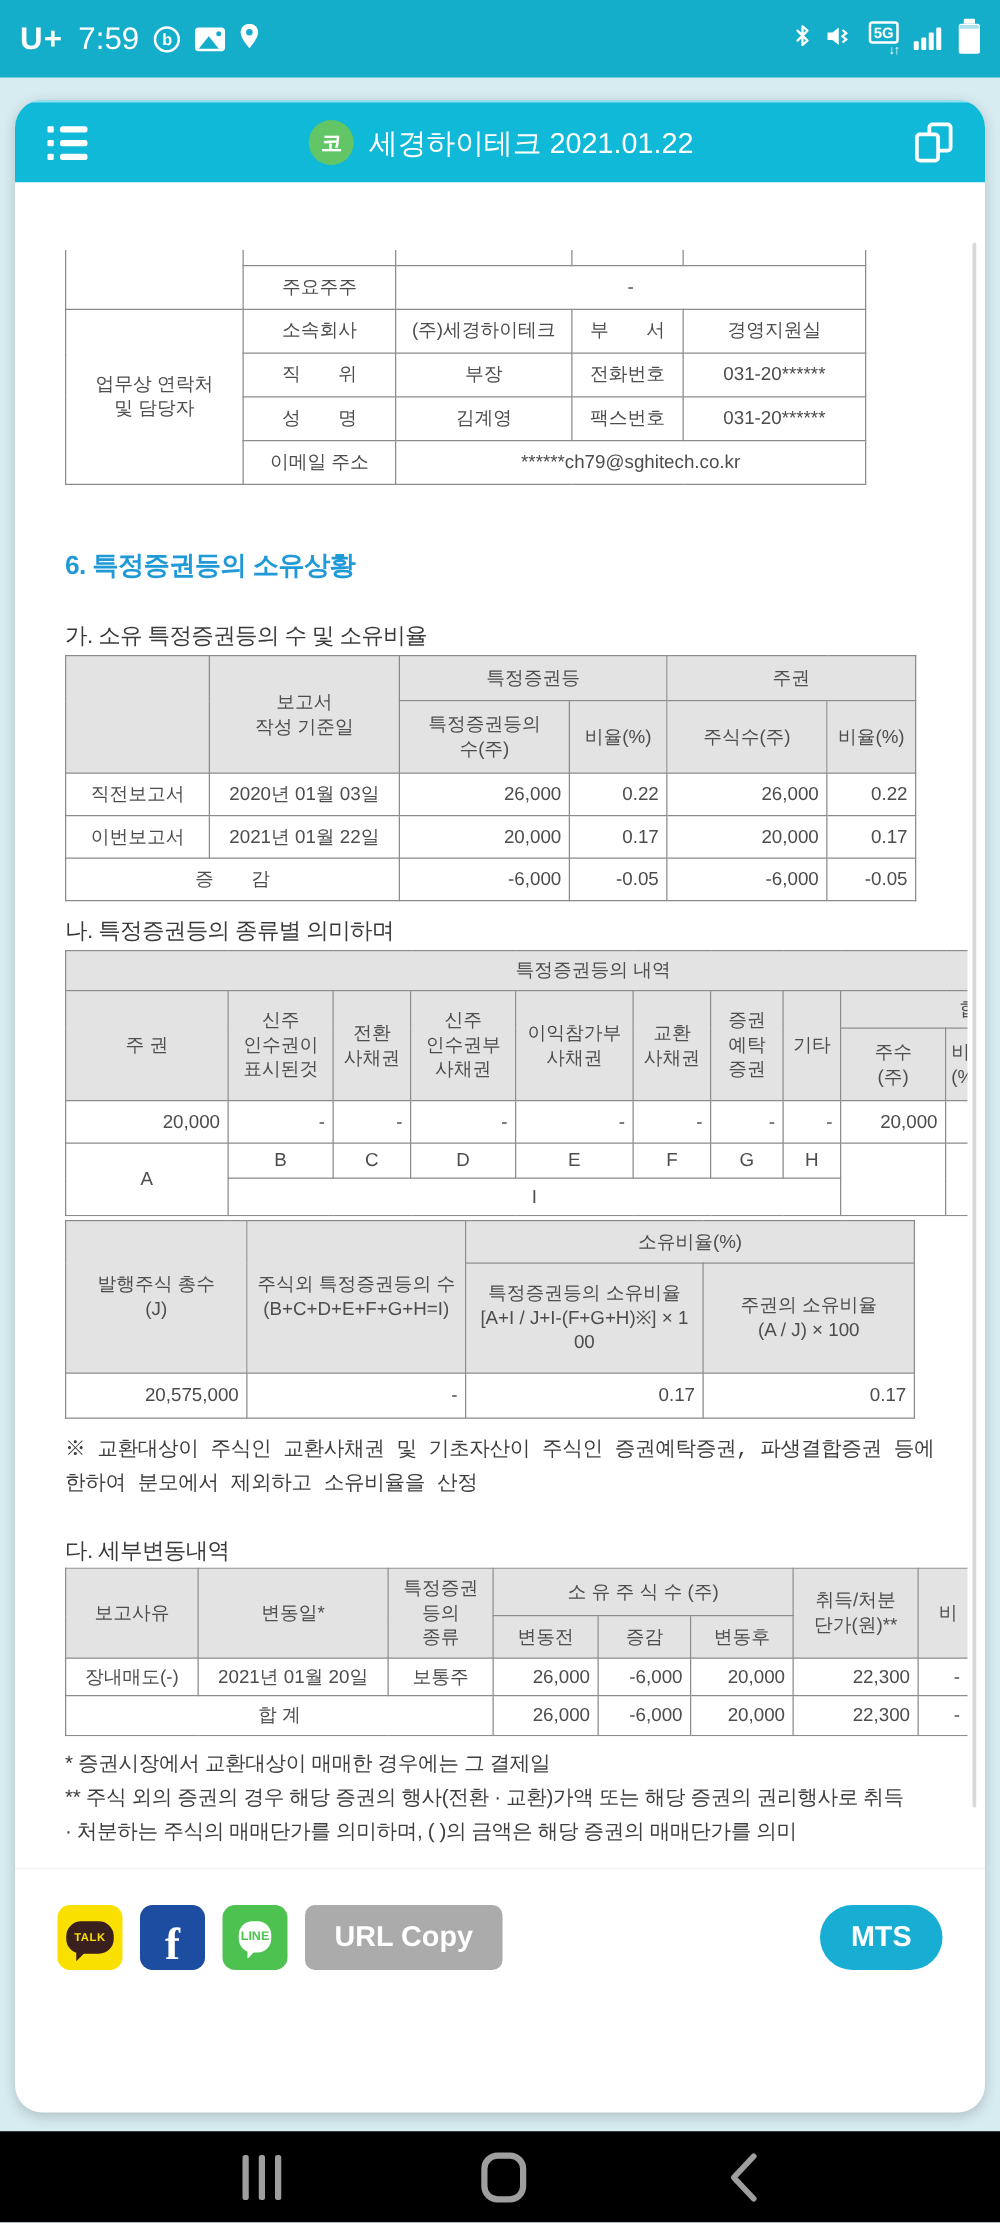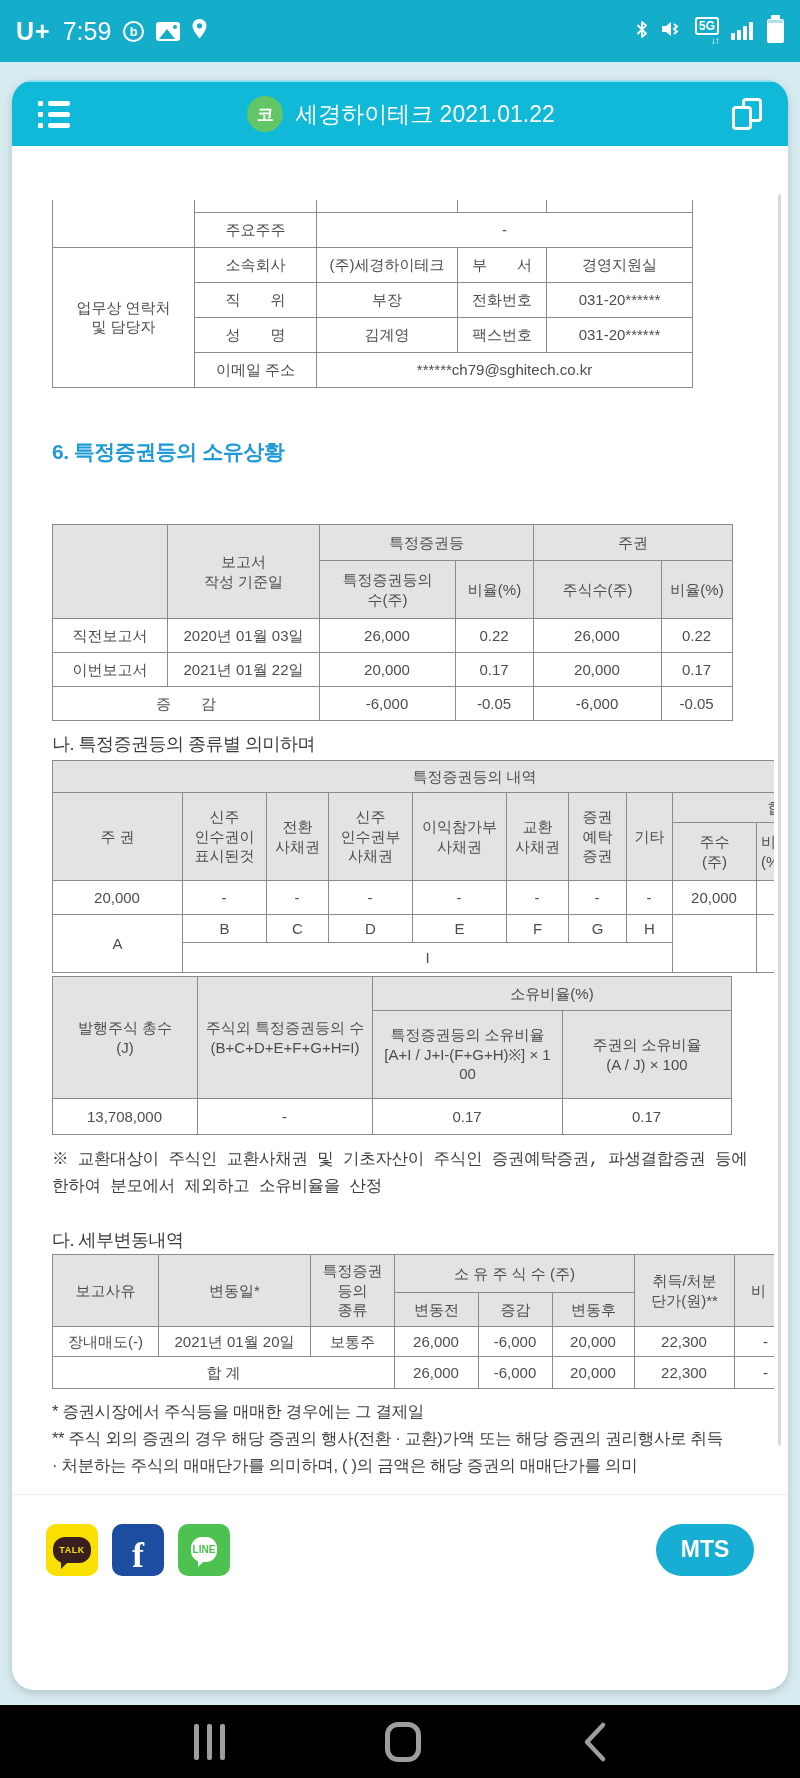--- a/index.html
+++ b/index.html
@@ -61,21 +61,21 @@
 
   
   .content { position:relative; height:1348px; background:#fff; overflow:hidden; }
   .scroll-line { position:absolute; right:7px; top:48px; height:1252px; width:3px; background:#d9d9d9; border-radius:2px; }
 
   table { border-collapse:collapse; table-layout:fixed; }
   th, td { border:1px solid #8b8b8b; font-weight:400; text-align:center;
     vertical-align:middle; white-space:pre-line; font-size:15px; padding:2px 5px;
     color:#4d4d4d; line-height:1.3; overflow:hidden; }
   th { background:#e3e3e3; }
-  td.num, th.num { text-align:center; padding-right:6px; }
+  td.num, th.num { text-align:right; padding-right:6px; }
   td.cut, th.cut { border-top:none; }
 
   .abs { position:absolute; }
   .sec-title { font-size:21px; font-weight:700; color:#1f9ad7; letter-spacing:-0.5px; }
   .sub-title { font-size:18px; font-weight:400; color:#3a3a3a; letter-spacing:-0.5px; }
   .note, .fn { font-size:16.5px; color:#3e3e3e; line-height:1.65; letter-spacing:-0.3px; }
   .clip { overflow:hidden; width:722px; }
 
   
   .share-bar { height:110px; border-top:1px solid #ececec; display:flex; align-items:center;
@@ -224,20 +224,21 @@
       </tr>
       <tr style="height:35px">
         <td>이메일 주소</td>
         <td colspan="3">******ch79@sghitech.co.kr</td>
       </tr>
     </tbody>
       </table>
 
     <div class="abs sec-title" style="left:40px; top:292px;">6. 특정증권등의 소유상황</div>
 
+    <div class="abs sub-title" style="left:40px; top:350px;">가. 소유 특정증권등의 수 및 소유비율</div>
 
     <table class="abs" style="left:40px; top:378px;">
       <colgroup>
           <col style="width:115px">
           <col style="width:152px">
           <col style="width:136px">
           <col style="width:78px">
           <col style="width:128px">
           <col style="width:71px">
         </colgroup>
@@ -375,21 +376,21 @@
         <th colspan="2">소유비율(%)</th>
       </tr>
       <tr style="height:88px">
         <th>특정증권등의 소유비율
 [A+I / J+I-(F+G+H)※] × 1
 00</th>
         <th>주권의 소유비율
 (A / J) × 100</th>
       </tr>
       <tr style="height:36px">
-        <td class="num">13,708,000</td>
+        <td class="num">20,575,000</td>
         <td class="num">-</td>
         <td class="num">0.17</td>
         <td class="num">0.17</td>
       </tr>
     </tbody>
       </table>
 
     <div class="abs note" style="left:40px; top:1000px; width:706px;font-family:Liberation Mono, monospace;">※ 교환대상이 주식인 교환사채권 및 기초자산이 주식인 증권예탁증권, 파생결합증권 등에 한하여 분모에서 제외하고 소유비율을 산정</div>
 
     <div class="abs sub-title" style="left:40px; top:1082px;">다. 세부변동내역</div>
@@ -438,39 +439,40 @@
           <td class="num">26,000</td>
           <td class="num">-6,000</td>
           <td class="num">20,000</td>
           <td class="num">22,300</td>
           <td style="text-align:left; padding-left:28px;">-</td>
         </tr>
       </tbody>
         </table>
     </div>
 
-    <div class="abs fn" style="left:40px; top:1252px; width:720px;">*   증권시장에서 주식등을 매매한 경우에는 그 결제일</div>
+    <div class="abs fn" style="left:40px; top:1252px; width:720px;">*   증권시장에서 교환대상이 매매한 경우에는 그 결제일</div>
     <div class="abs fn" style="left:40px; top:1306px; width:720px;"> · 처분하는 주식의 매매단가를 의미하며, (  )의 금액은 해당 증권의 매매단가를 의미</div>
     <div class="abs fn" style="left:40px; top:1279px; width:720px;">** 주식 외의 증권의 경우 해당 증권의 행사(전환 · 교환)가액 또는 해당 증권의 권리행사로 취득</div>
   </div>
 
   <div class="share-bar">
     <div class="share-ico kakao">
       <span class="kt-bubble">
           <span>TALK</span>
         </span>
     </div>
     <div class="share-ico fb">
       <span>f</span>
     </div>
     <div class="share-ico line">
       <span class="ln-bubble">
           <span>LINE</span>
         </span>
     </div>
+    <div class="url-copy">URL Copy</div>
     <div class="mts-btn">MTS</div>
   </div>
 </div>
 
 <div class="nav-bar">
   <div class="nav-recents">
       <i></i>
       <i></i>
       <i></i>
     </div>

